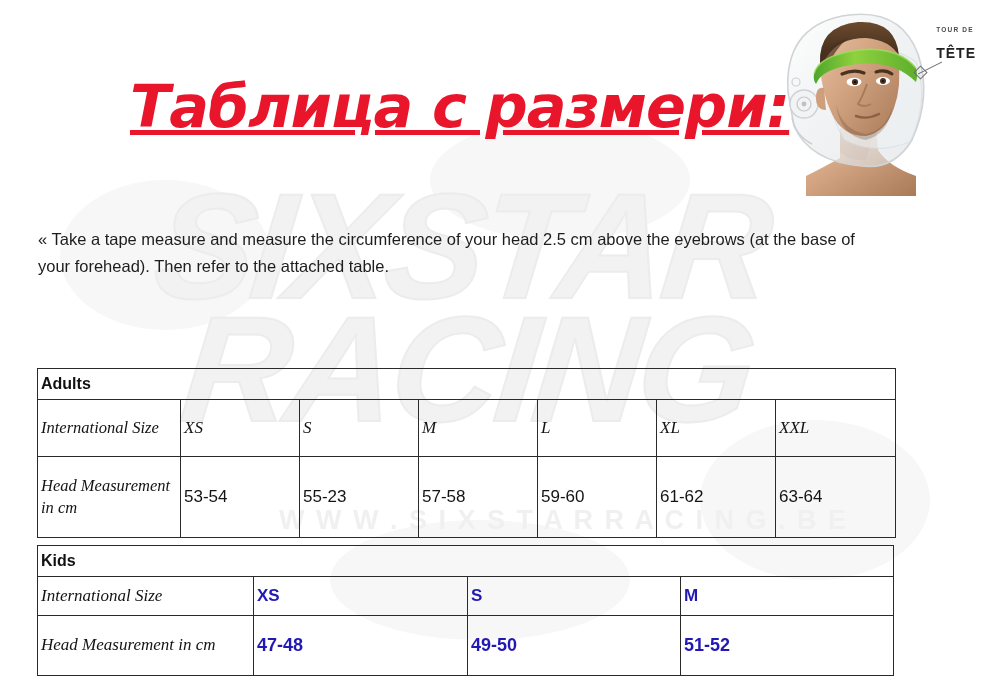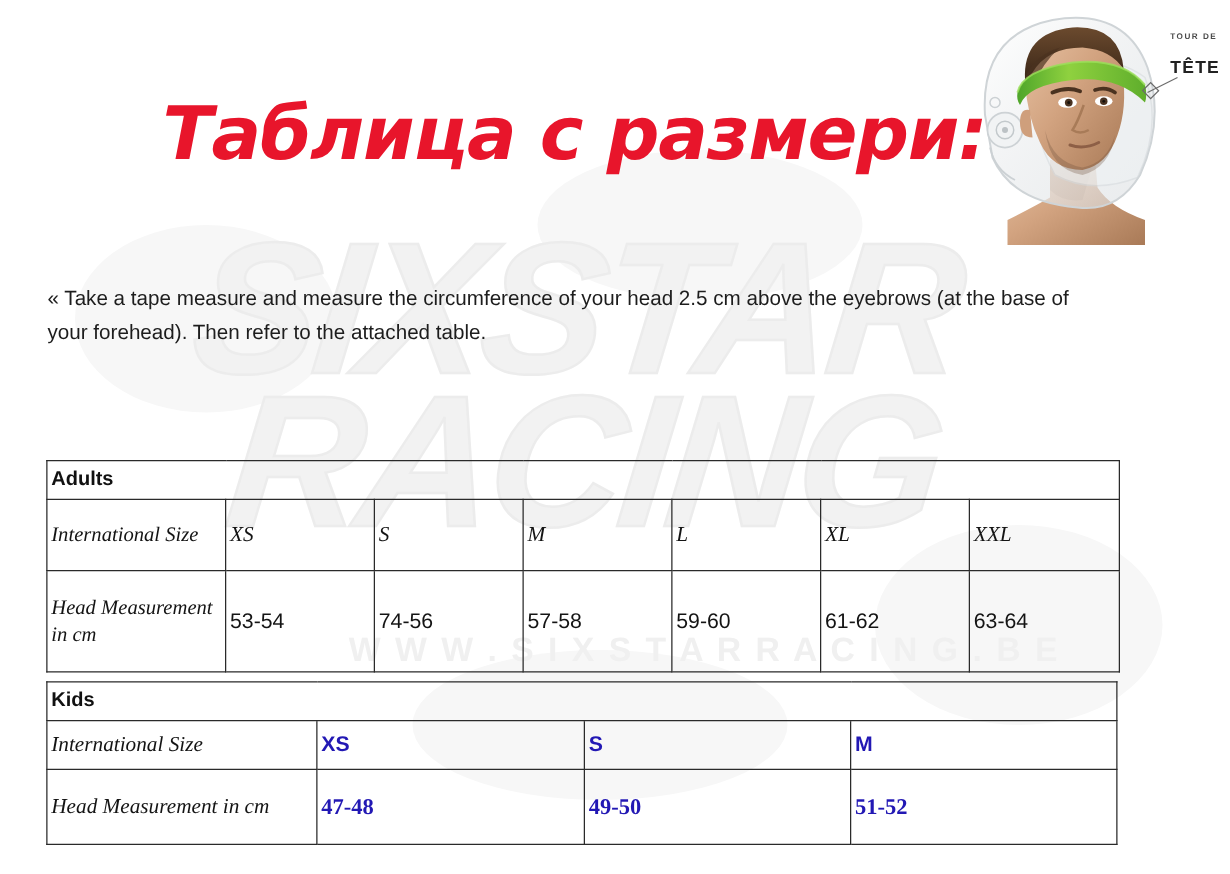--- a/index.html
+++ b/index.html
@@ -63,20 +63,21 @@
     left: 130px;
     top: 72px;
     font-family: "DejaVu Sans", sans-serif;
     font-weight: bold;
     font-style: italic;
     font-size: 59px;
     letter-spacing: -1px;
     color: #e8152b;
     white-space: nowrap;
     z-index: 3;
+    text-decoration: underline;
   }
 
   
   .hero {
     position: absolute;
     left: 766px;
     top: 0px;
     width: 218px;
     height: 196px;
     z-index: 2;
@@ -197,21 +198,21 @@
     line-height: 1.3;
     color: #141414;
   }
   #kids-table .sizecell {
     font-family: "Liberation Sans", sans-serif;
     font-weight: bold;
     font-size: 17px;
     color: #2218b4;
   }
   #kids-table .valcell {
-    font-family: Liberation Serif, serif;
+    font-family: Liberation Sans, sans-serif;
     font-weight: bold;
     font-size: 18px;
     color: #2218b4;
   }
   #kids-table .r-size td { height: 34px; }
   #kids-table .r-meas td { height: 55px; }
 </style>
 </head>
 <body>
 
@@ -330,21 +331,21 @@
       <td class="sizecell">XS</td>
       <td class="sizecell">S</td>
       <td class="sizecell">M</td>
       <td class="sizecell">L</td>
       <td class="sizecell">XL</td>
       <td class="sizecell">XXL</td>
     </tr>
     <tr class="r-meas">
       <td class="rowlabel">Head Measurement in cm</td>
       <td class="valcell">53-54</td>
-      <td class="valcell">74-56</td>
+      <td class="valcell">55-23</td>
       <td class="valcell">57-58</td>
       <td class="valcell">59-60</td>
       <td class="valcell">61-62</td>
       <td class="valcell">63-64</td>
     </tr>
   </tbody>
 </table>
 
 <table class="tbl" id="kids-table">
   <colgroup>

